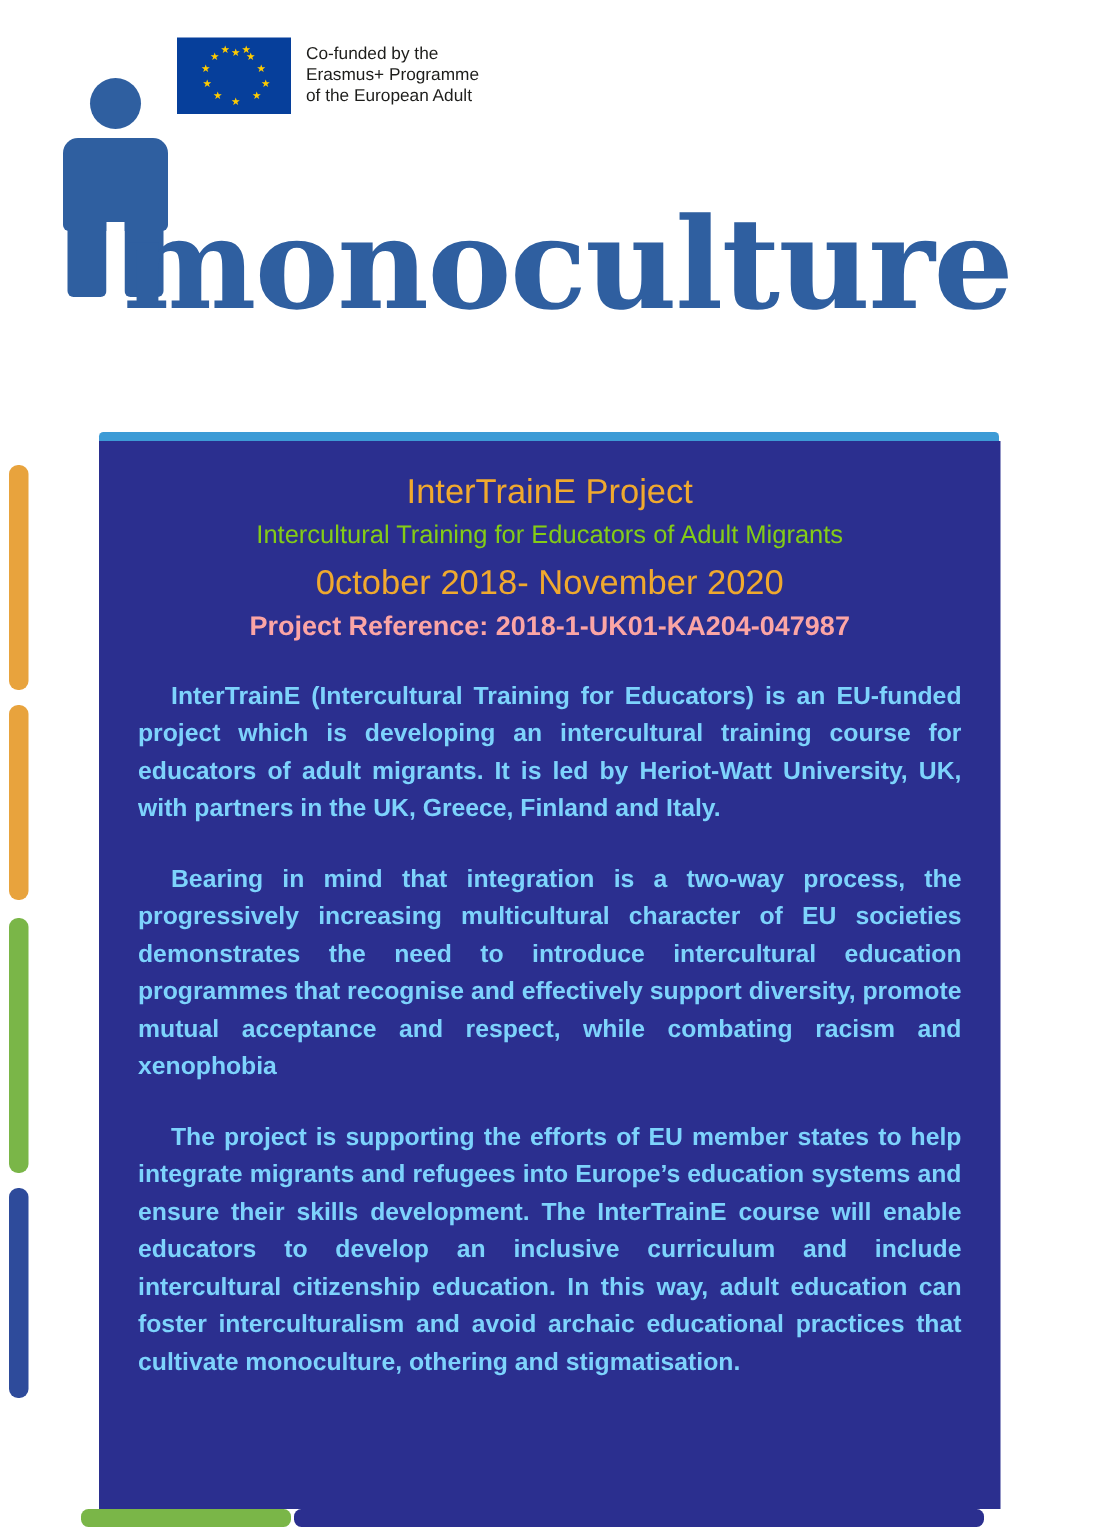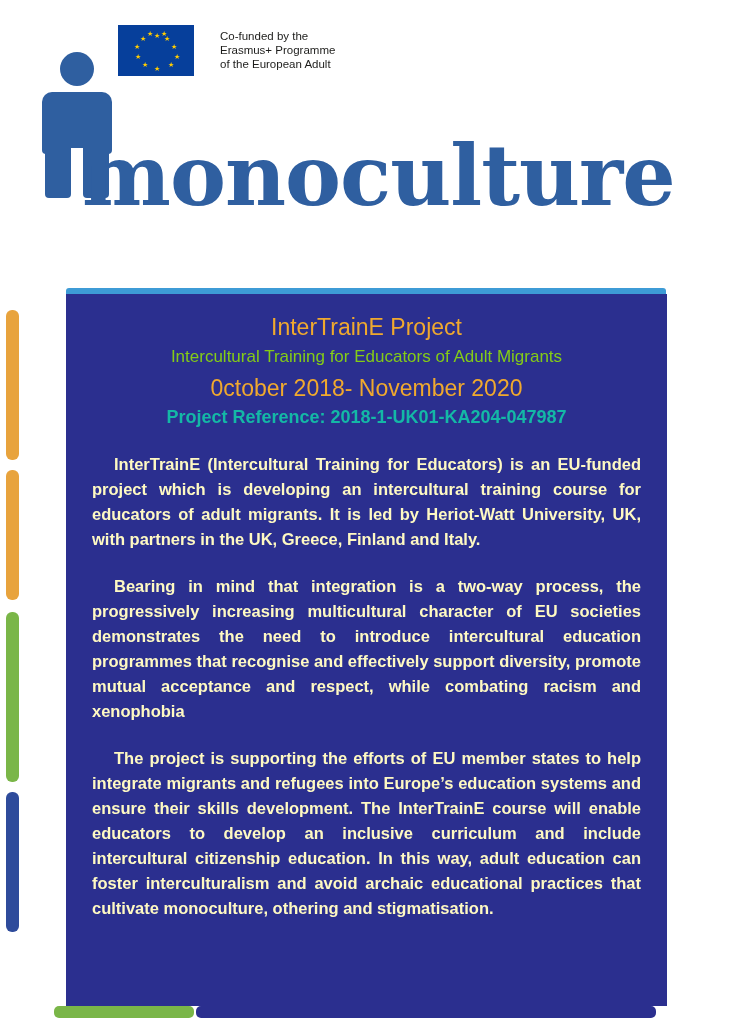--- a/index.html
+++ b/index.html
@@ -43,21 +43,21 @@
   }
 
   .eu-badge {
     position: absolute;
     left: 118px;
     top: 22px;
     width: 234px;
     height: 56px;
     display: flex;
     align-items: center;
-    gap: 26px;
+    gap: 10px;
   }
   .eu-flag {
     width: 76px;
     height: 51px;
     background: #063f9b;
     position: relative;
     flex: none;
   }
   .eu-stars {
     position: absolute;
@@ -231,33 +231,33 @@
     line-height: 30px;
     font-weight: normal;
   }
   .t-dates {
     color: #f0a92e;
     font-size: 23px;
     line-height: 32px;
     font-weight: normal;
   }
   .t-ref, .t-grant {
-    color: #14b8a6;
+    color: #fca5a5;
     font-weight: bold;
     font-size: 18px;
     line-height: 26px;
   }
 
   .body-text {
     margin-top: 22px;
     font-size: 16.5px;
     line-height: 25px;
     font-weight: bold;
     text-align: justify;
-    color: #fef9c3;
+    color: #7dd3fc;
   }
   .body-text p {
     margin: 0 0 22px 0;
     text-indent: 22px;
   }
   .body-text p:last-child { margin-bottom: 0; }
 
   
   .bottom-stroke {
     position: absolute;

